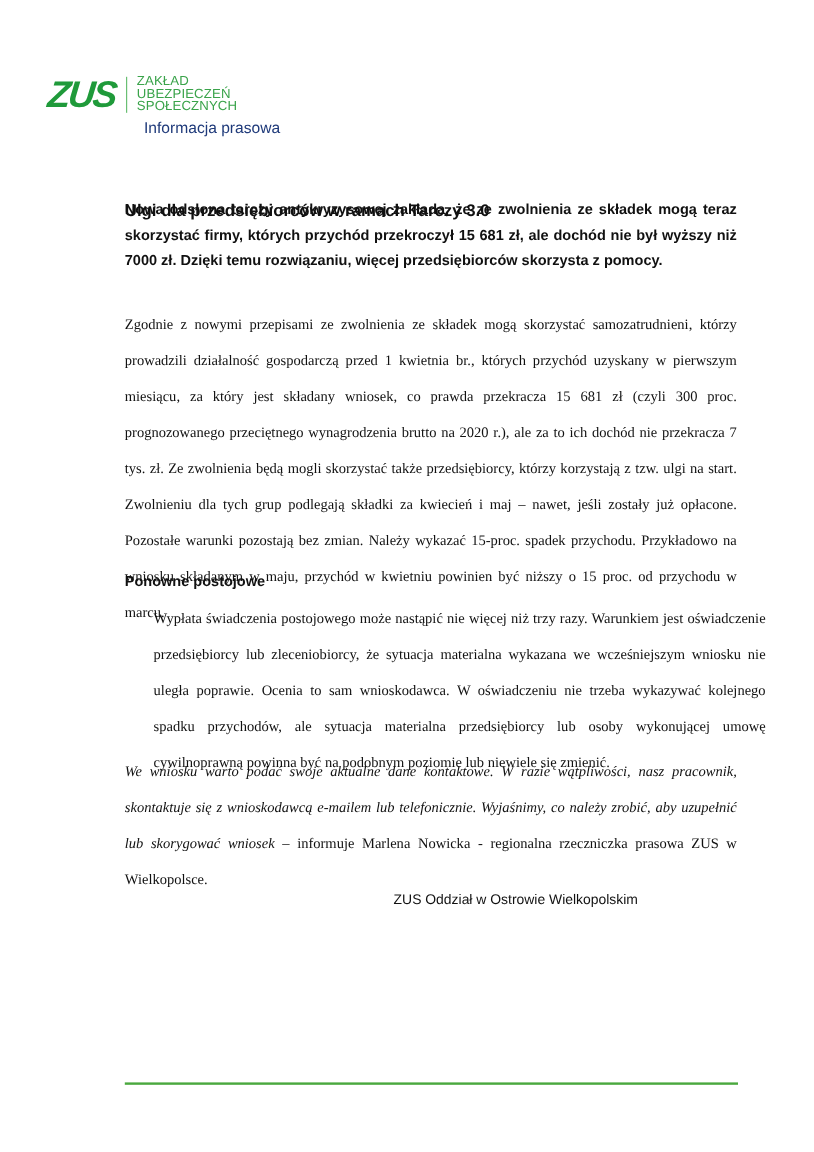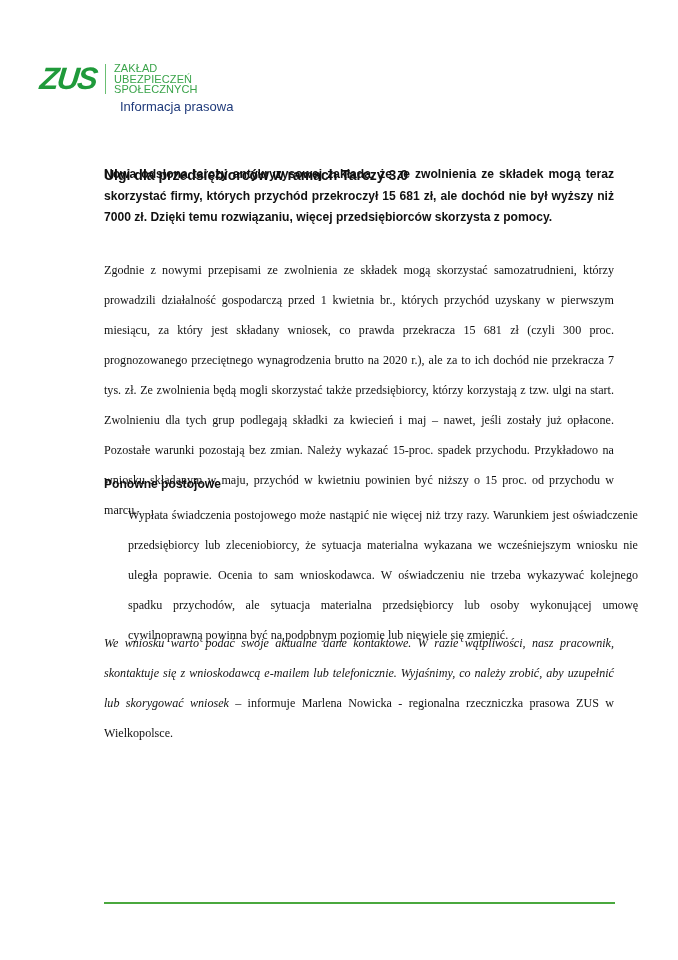--- a/index.html
+++ b/index.html
@@ -45,15 +45,16 @@
 
 <div class="content p p1">Zgodnie z nowymi przepisami ze zwolnienia ze składek mogą skorzystać samozatrudnieni, którzy prowadzili działalność gospodarczą przed 1 kwietnia br., których przychód uzyskany w pierwszym miesiącu, za który jest składany wniosek, co prawda przekracza 15 681 zł (czyli 300 proc. prognozowanego przeciętnego wynagrodzenia brutto na 2020 r.), ale za to ich dochód nie przekracza 7 tys. zł. Ze zwolnienia będą mogli skorzystać także przedsiębiorcy, którzy korzystają z tzw. ulgi na start. Zwolnieniu dla tych grup podlegają składki za kwiecień i maj – nawet, jeśli zostały już opłacone. Pozostałe warunki pozostają bez zmian. Należy wykazać 15-proc. spadek przychodu. Przykładowo na wniosku składanym w maju, przychód w kwietniu powinien być niższy o 15 proc. od przychodu w marcu.</div>
 
 <div class="content h2">Ponowne postojowe</div>
 
 <div class="content p p2">Wypłata świadczenia postojowego może nastąpić nie więcej niż trzy razy. Warunkiem jest oświadczenie przedsiębiorcy lub zleceniobiorcy, że sytuacja materialna wykazana we wcześniejszym wniosku nie uległa poprawie. Ocenia to sam wnioskodawca. W oświadczeniu nie trzeba wykazywać kolejnego spadku przychodów, ale sytuacja materialna przedsiębiorcy lub osoby wykonującej umowę cywilnoprawną powinna być na podobnym poziomie lub niewiele się zmienić.</div>
 
 <div class="content p p3"><i>We wniosku warto podać swoje aktualne dane kontaktowe. W razie wątpliwości, nasz pracownik, skontaktuje się z wnioskodawcą e-mailem lub telefonicznie. Wyjaśnimy, co należy zrobić, aby uzupełnić lub skorygować wniosek</i><span> – informuje Marlena Nowicka - regionalna rzeczniczka prasowa ZUS w Wielkopolsce.</span></div>
 
 <div class="sig">
+  <div>ZUS Oddział w Ostrowie Wielkopolskim</div>
 </div>
 
 <div class="rule"></div>
 
 </body></html>

